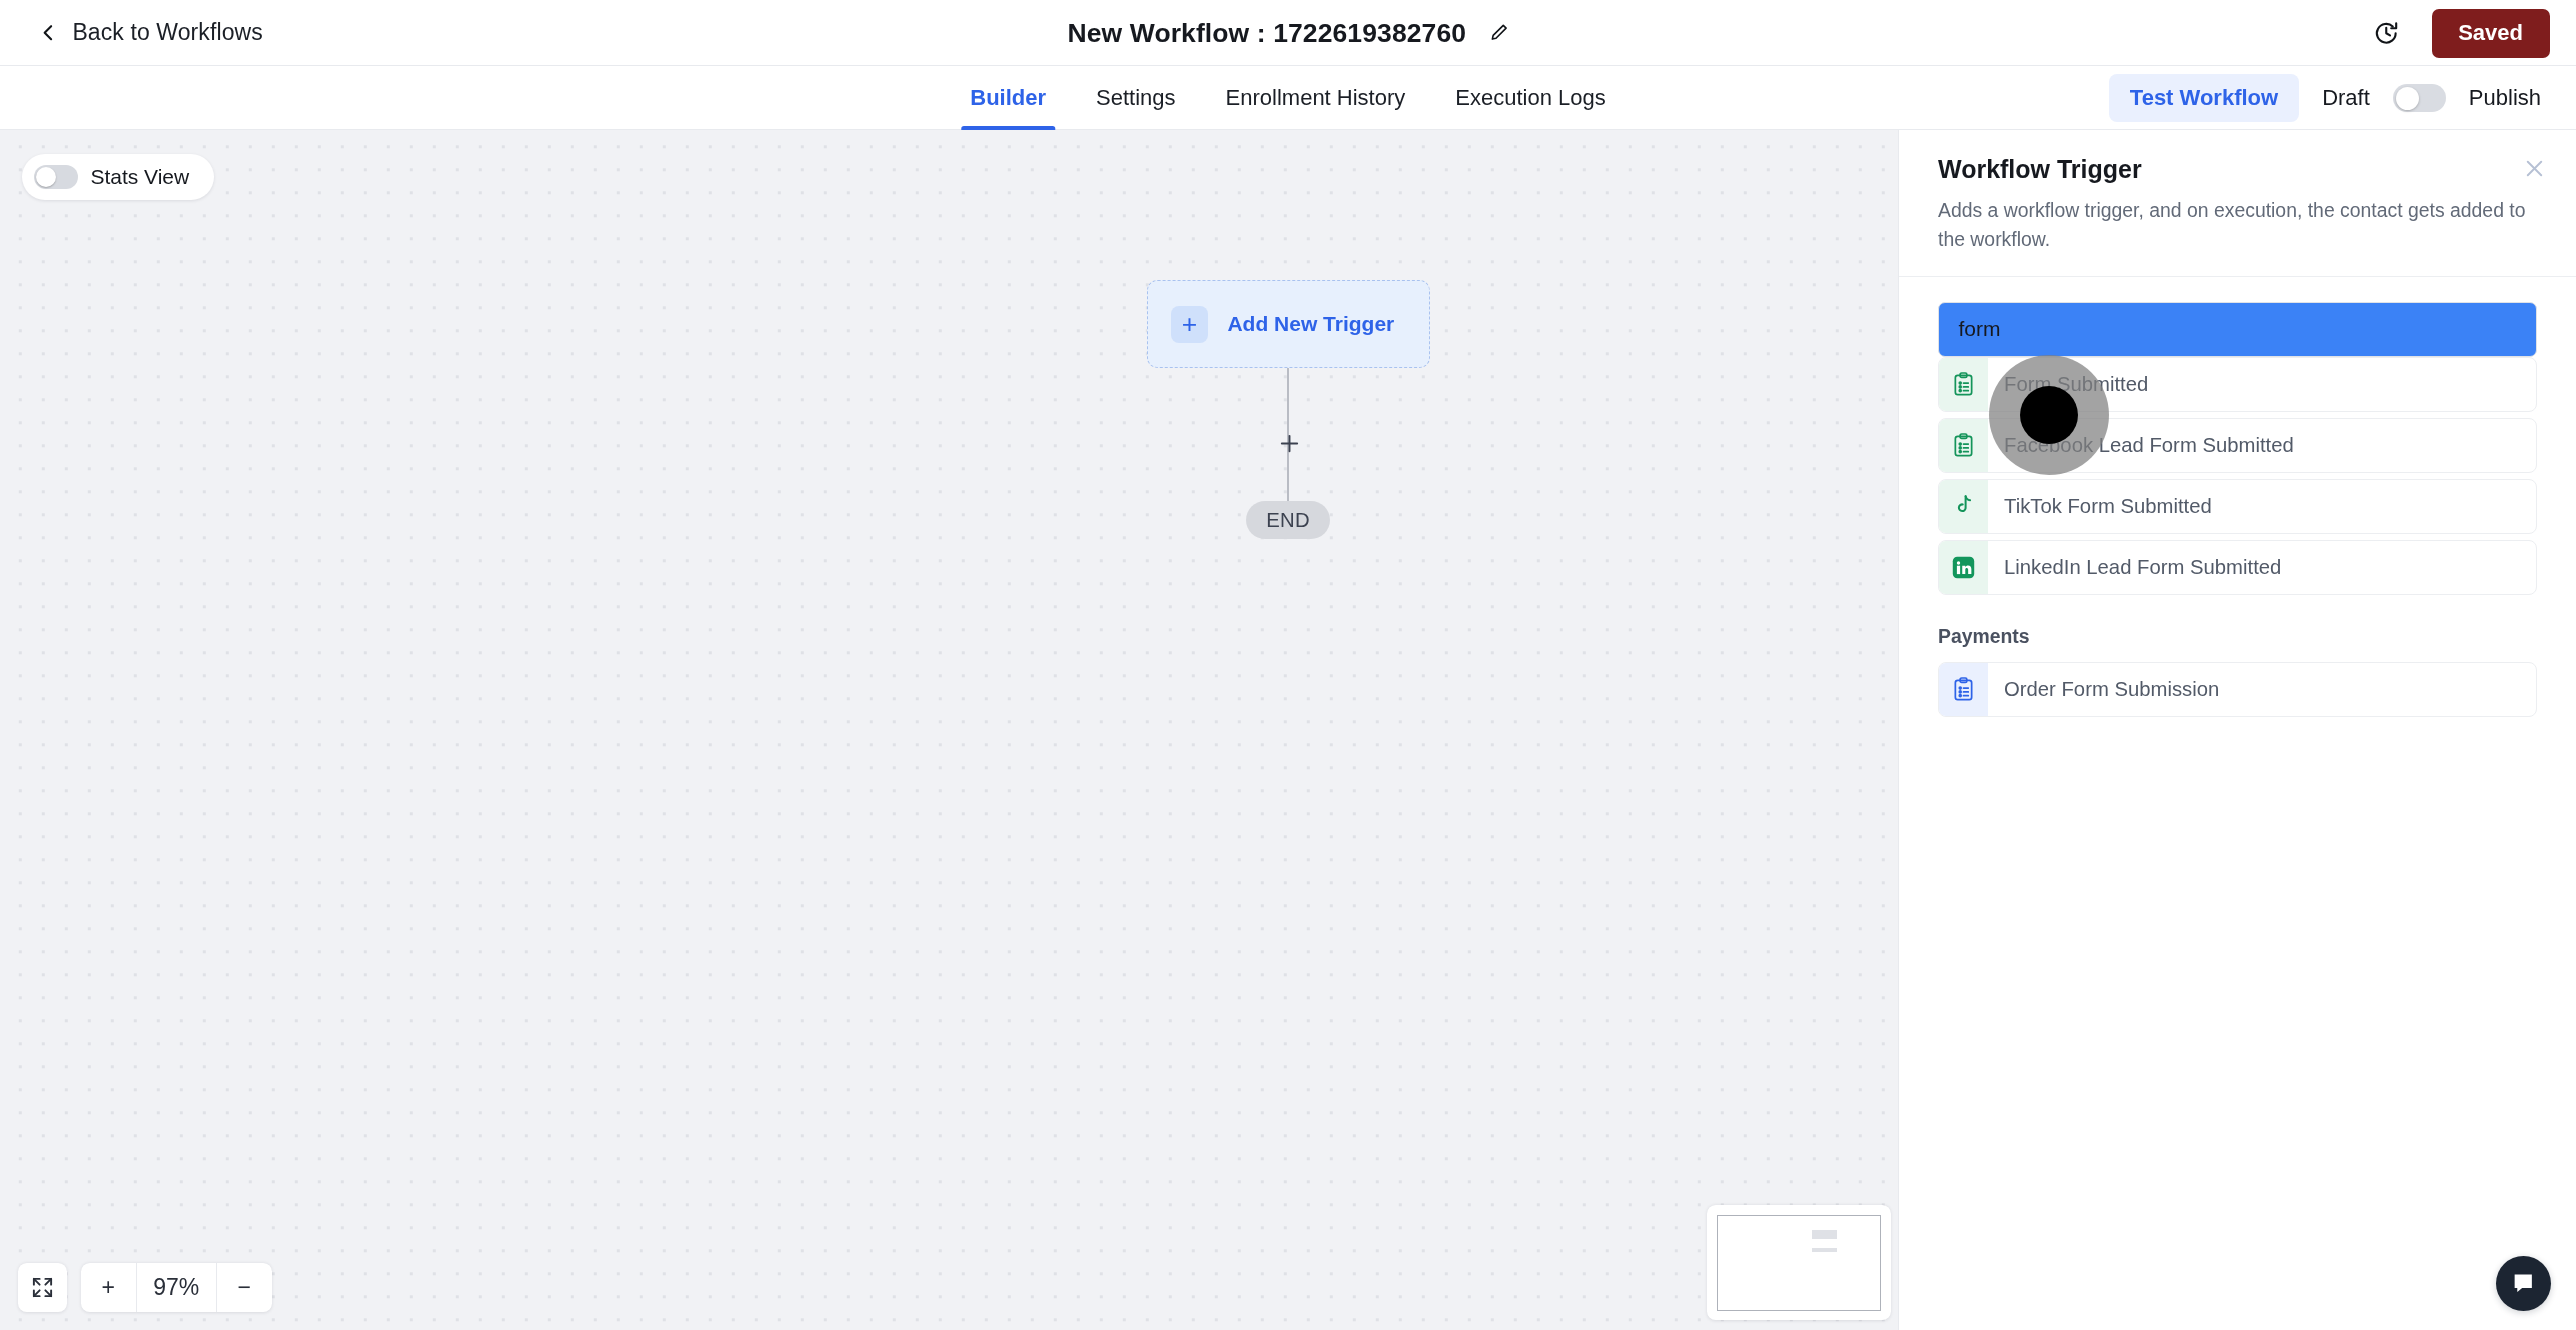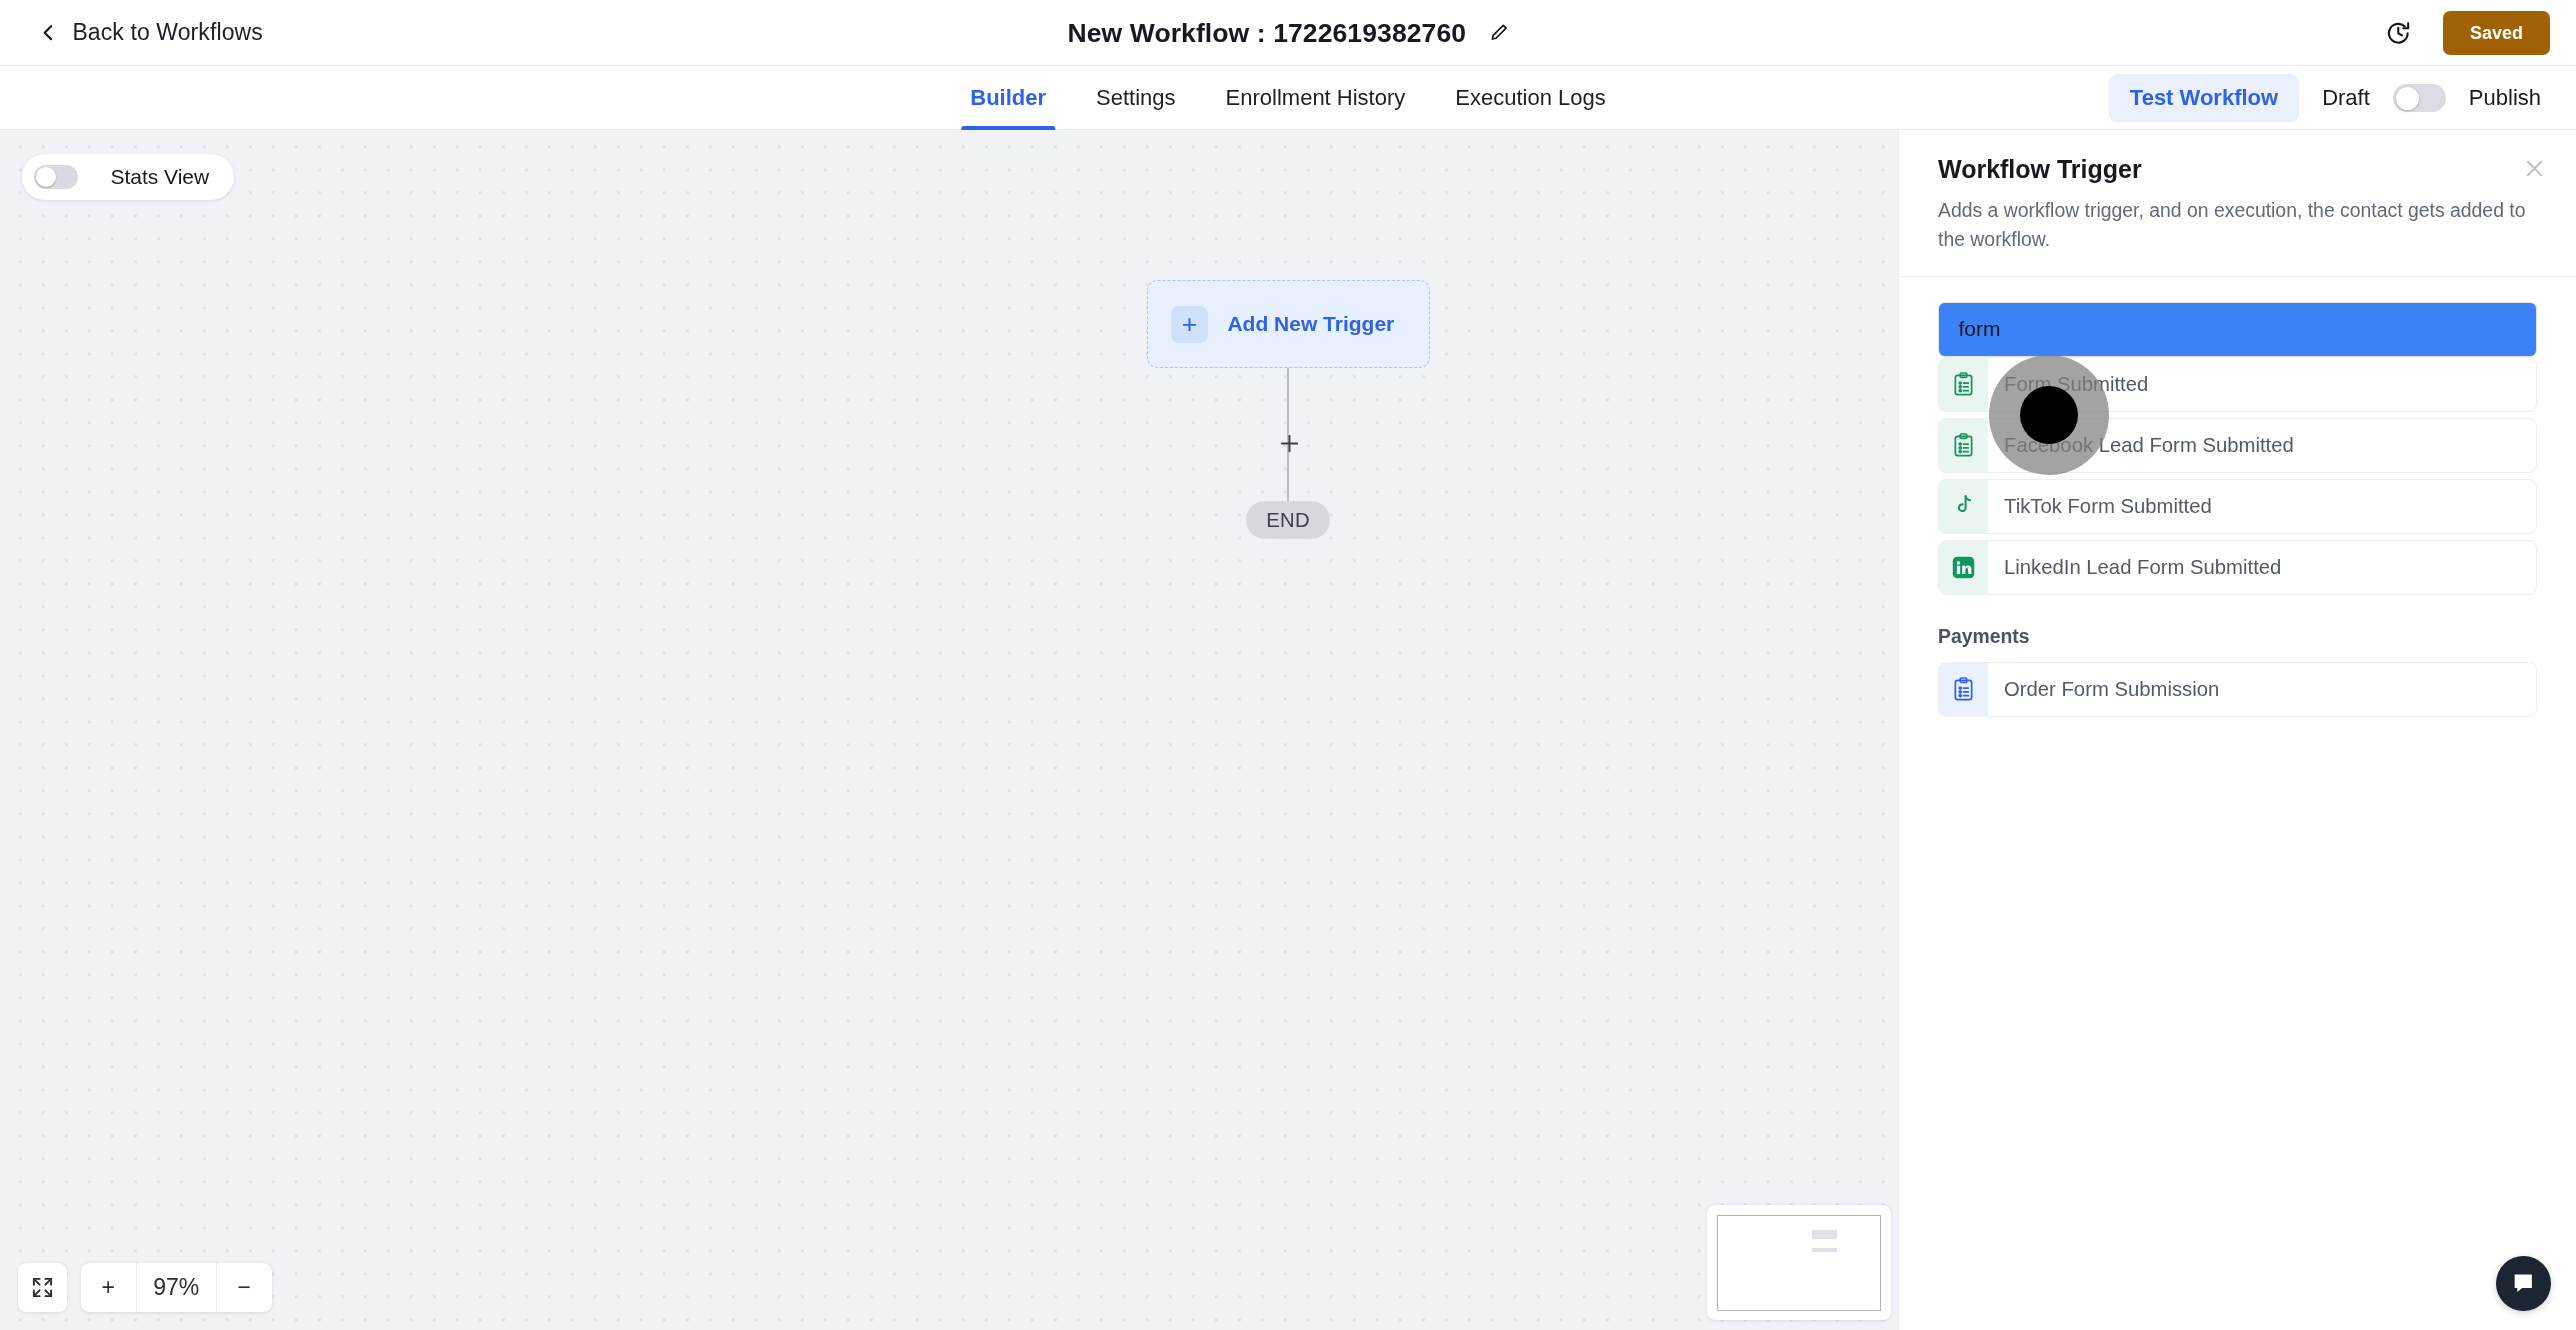--- a/index.html
+++ b/index.html
@@ -31,22 +31,22 @@
   }
   .title-text { font-size: 26.5px; font-weight: 700; color: #16191f; letter-spacing: 0.1px; }
   .pencil-icon { width: 19.4px; height: 19.4px; display: block; cursor: pointer; }
 
   .topbar-right {
     position: absolute; right: 26.5px; top: 0; height: 66px;
     display: flex; align-items: center; gap: 32px;
   }
   .history-icon { width: 26.5px; height: 26.5px; display: block; cursor: pointer; }
   .saved-btn {
-    background: #a16207; color: #ffffff; border: none;
-    font-size: 18px; font-weight: 600; font-family: "Liberation Sans", sans-serif;
+    background: #7f1d1d; color: #ffffff; border: none;
+    font-size: 22px; font-weight: 600; font-family: "Liberation Sans", sans-serif;
     padding: 11.5px 26.5px; border-radius: 7px; cursor: default;
   }
 
   
   .tabbar {
     position: absolute; top: 66px; left: 0; width: 2576px; height: 64px;
     background: #ffffff; border-bottom: 0.9px solid #e8eaee;
   }
   .tabs {
     position: absolute; left: 50%; transform: translateX(-50%);
@@ -88,21 +88,21 @@
     background-color: #f1f2f5;
     background-image: radial-gradient(#dfe1e6 1.9px, transparent 2px);
     background-size: 23px 23px;
     background-position: 8.8px 5.3px;
     overflow: hidden;
   }
 
   .stats-pill {
     position: absolute; top: 24px; left: 22px;
     background: #ffffff; border-radius: 35px;
-    height: 46px; display: flex; align-items: center; gap: 32px;
+    height: 46px; display: flex; align-items: center; gap: 12px;
     padding: 0 25px 0 12.4px;
     box-shadow: 0 0.9px 3.5px rgba(16,24,40,.10);
     cursor: pointer;
   }
   .stats-toggle {
     width: 44px; height: 24px; border-radius: 14px; background: #d7dae0;
     position: relative; flex: 0 0 auto;
   }
   .stats-toggle .knob {
     position: absolute; top: 1.8px; left: 1.8px; width: 20.3px; height: 20.3px;

